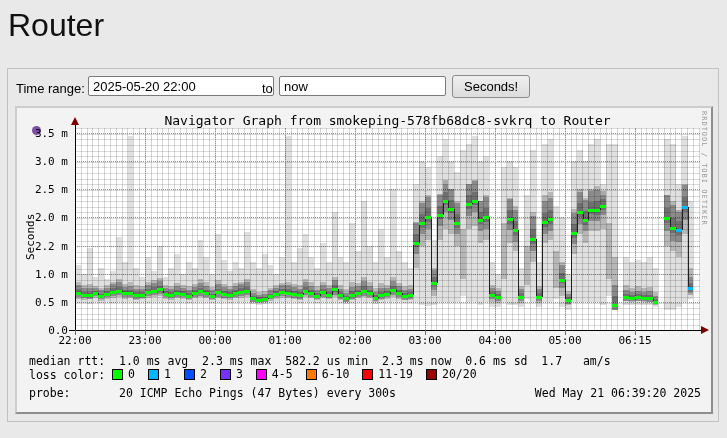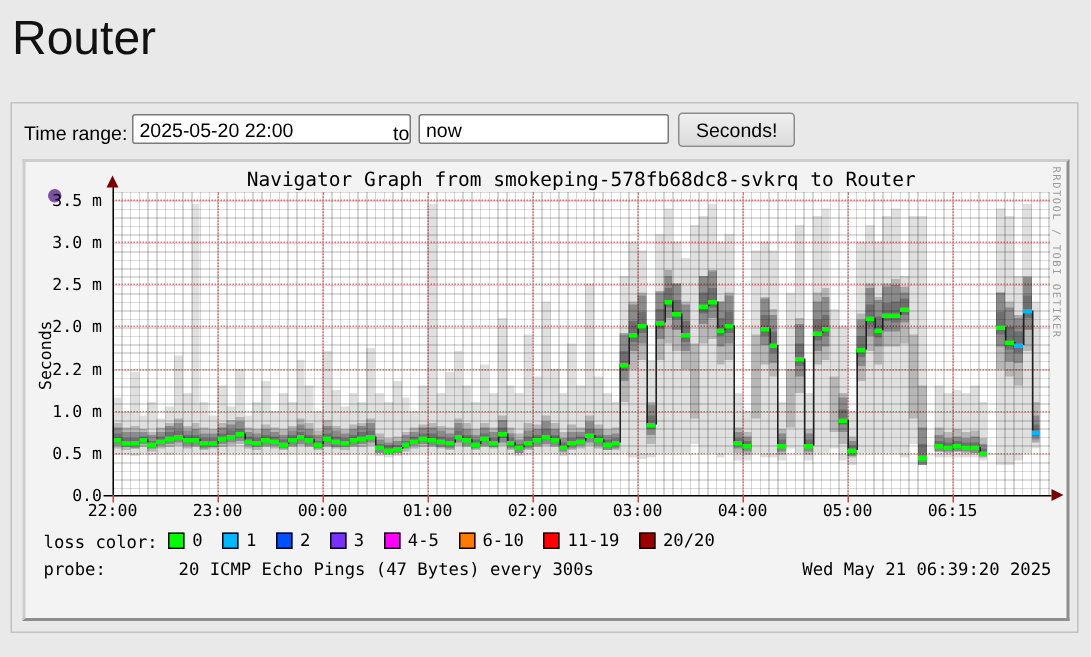--- a/index.html
+++ b/index.html
@@ -657,20 +657,21 @@
         <div class="smoke" style="left: 612.5px; width: 5.9px; top: 155.283px; height: 7.59857px; background: rgba(0, 0, 0, 0.2);"></div>
         <div class="conn" style="left: 612.5px; top: 79.2971px; height: 81.0514px;"></div>
         <div class="mtick" style="left: 612.5px; width: 5.9px; top: 159.349px; background: rgb(0, 184, 255);"></div>
       </div>
     <div id="y-axis-line"></div>
     <div id="x-axis-line"></div>
     <div id="y-axis-arrow"></div>
     <div id="x-axis-arrow"></div>
 
     <div id="stats">
+      <div class="srow">median rtt:  1.0 ms avg  2.3 ms max  582.2 us min  2.3 ms now  0.6 ms sd  1.7   am/s</div>
       <div class="srow" id="legend-row">
         <span id="legend-label">loss color: </span>
         <span id="loss-legend-items"><span class="lgi"><span class="sw" style="background: rgb(0, 255, 0);"></span><span>0</span></span><span class="lgi"><span class="sw" style="background: rgb(0, 184, 255);"></span><span>1</span></span><span class="lgi"><span class="sw" style="background: rgb(0, 80, 255);"></span><span>2</span></span><span class="lgi"><span class="sw" style="background: rgb(122, 48, 255);"></span><span>3</span></span><span class="lgi"><span class="sw" style="background: rgb(255, 0, 255);"></span><span>4-5</span></span><span class="lgi"><span class="sw" style="background: rgb(255, 122, 0);"></span><span>6-10</span></span><span class="lgi"><span class="sw" style="background: rgb(255, 0, 0);"></span><span>11-19</span></span><span class="lgi"><span class="sw" style="background: rgb(153, 0, 0);"></span><span>20/20</span></span></span>
       </div>
       <div class="srow" id="probe-row">
         <span id="probe-line">probe:       20 ICMP Echo Pings (47 Bytes) every 300s</span>
         <span id="timestamp">Wed May 21 06:39:20 2025</span>
       </div>
     </div>
   <div class="ylab" style="top: 216px;">0.0</div>

